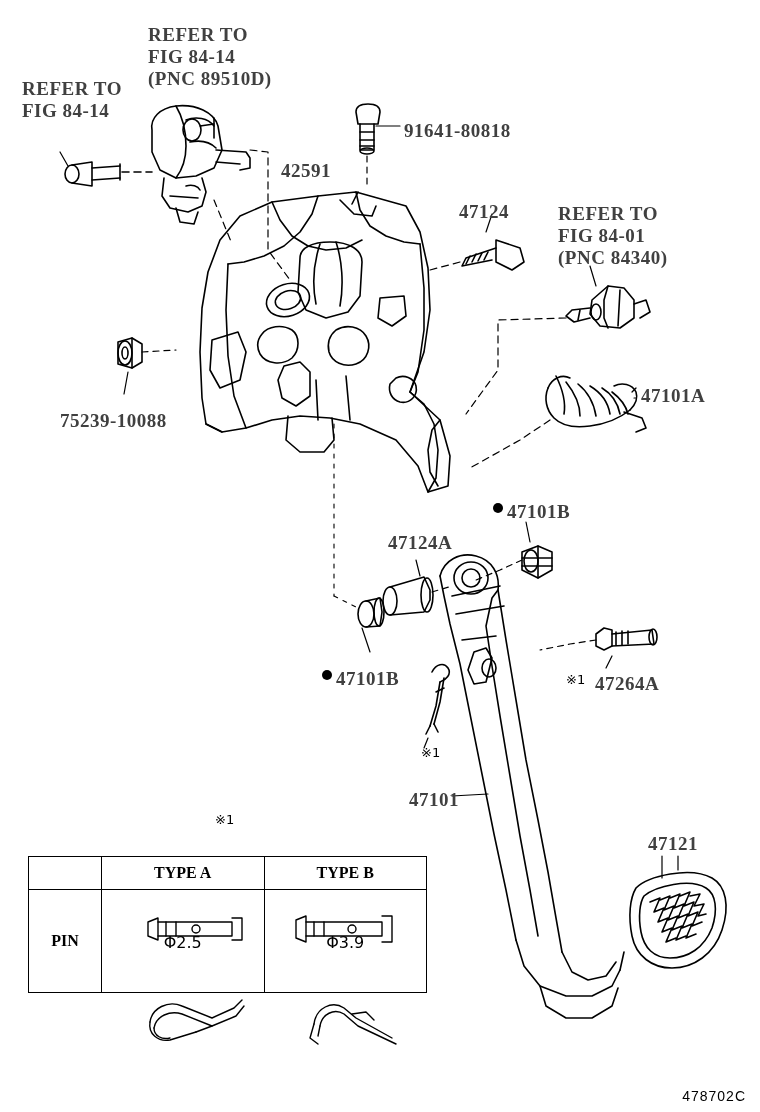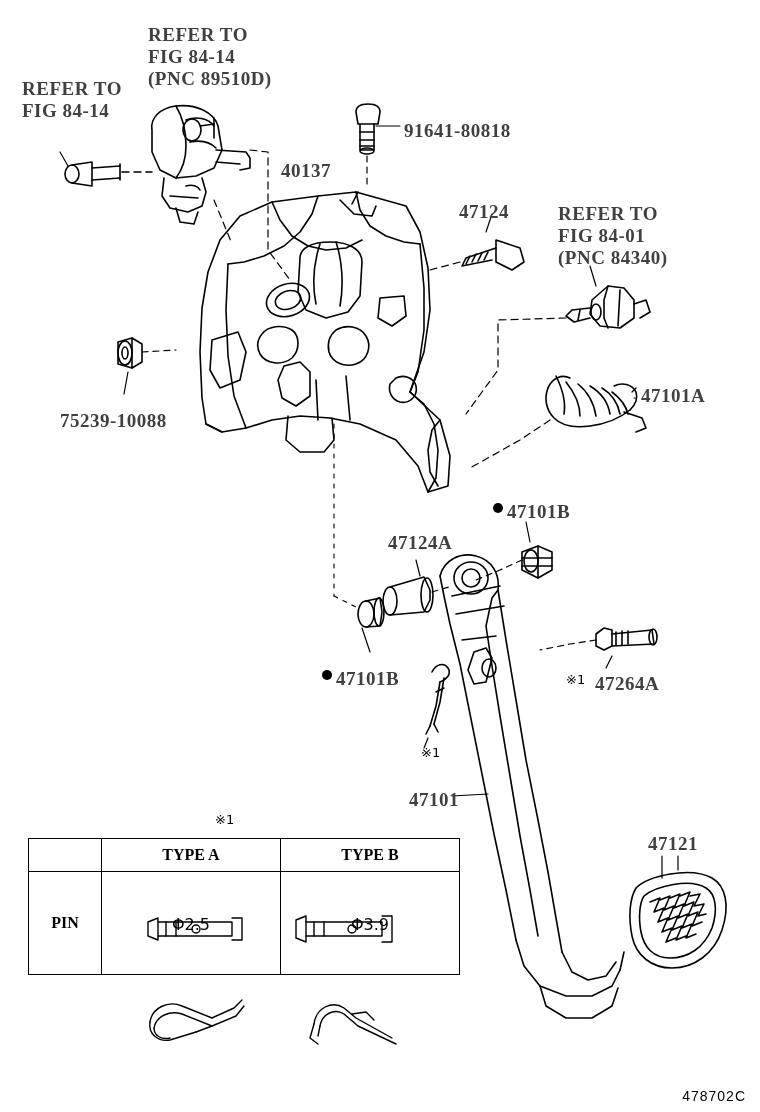--- a/index.html
+++ b/index.html
@@ -55,22 +55,22 @@
     background: #000;
     display: inline-block;
     flex: none;
   }
   .legend .jp { font-family: "DejaVu Sans", sans-serif; font-size: 14px; }
   .legend .en { font-family: "Liberation Sans", sans-serif; font-size: 12px; }
 
   table.typetable {
     position: absolute;
     left: 28px;
-    top: 838px;
-    width: 432px;
+    top: 856px;
+    width: 399px;
     border-collapse: collapse;
     font-family: "Liberation Serif", serif;
     border-radius: 18px;
   }
   table.typetable td, table.typetable th {
     border: 1.5px solid #000;
     text-align: center;
     vertical-align: middle;
     font-weight: bold;
     font-size: 16px;
@@ -344,21 +344,21 @@
 
     </g>
   </svg>
 
   <div class="lbl" style="left:22px; top:78px;">REFER TO
 FIG 84-14</div>
   <div class="lbl" style="left:148px; top:24px;">REFER TO
 FIG 84-14
 (PNC 89510D)</div>
   <div class="lbl" style="left:404px; top:120px;">91641-80818</div>
-  <div class="lbl" style="left:281px; top:160px;">40137</div>
+  <div class="lbl" style="left:281px; top:160px;">42591</div>
   <div class="lbl" style="left:459px; top:194px;margin-top:7px;">47124</div>
   <div class="lbl" style="left:558px; top:203px;">REFER TO
 FIG 84-01
 (PNC 84340)</div>
   <div class="lbl" style="left:641px; top:385px;">47101A</div>
   <div class="lbl" style="left:60px; top:410px;">75239-10088</div>
 
   <div style="position:absolute; left:507px; top:501px;">
     <span class="lbl" style="position:static;">47101B</span>
   </div>

